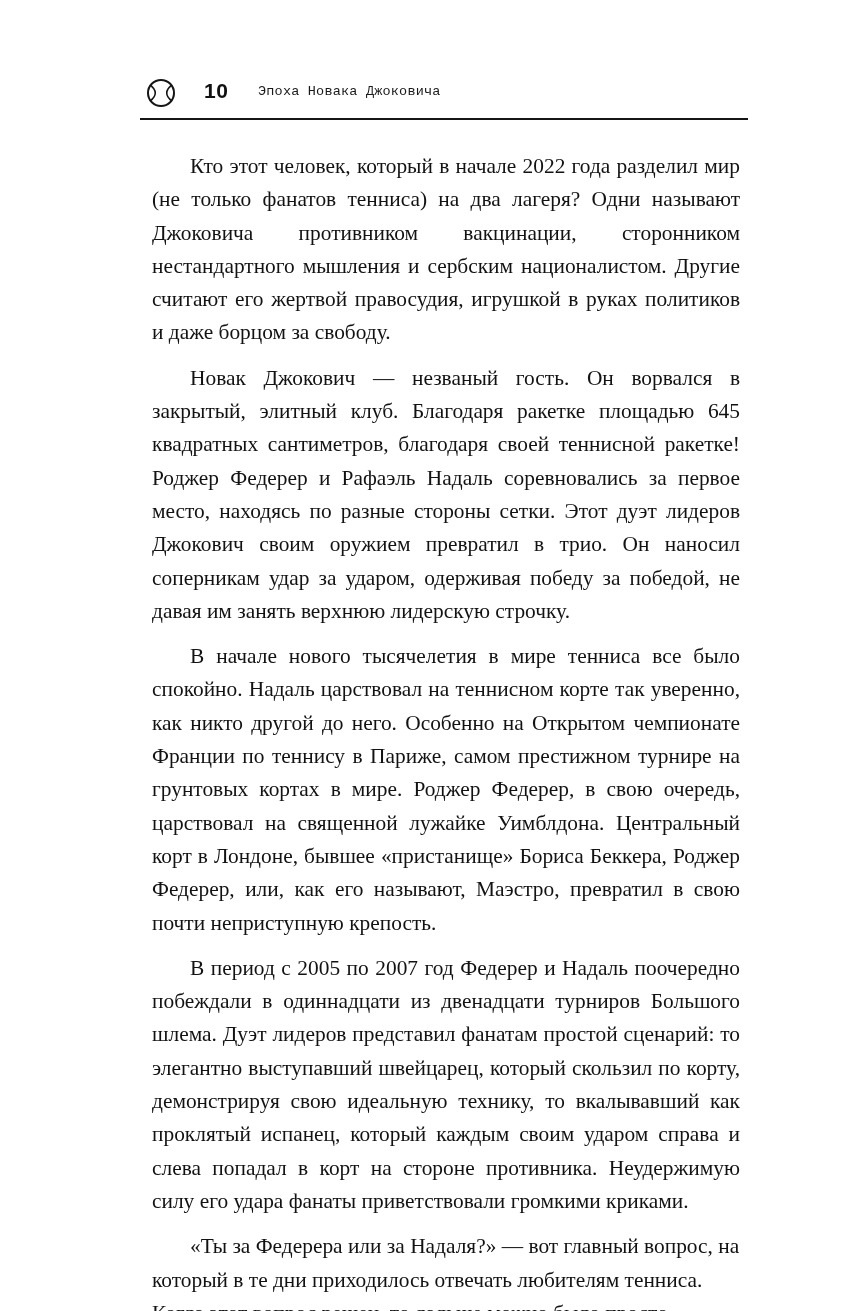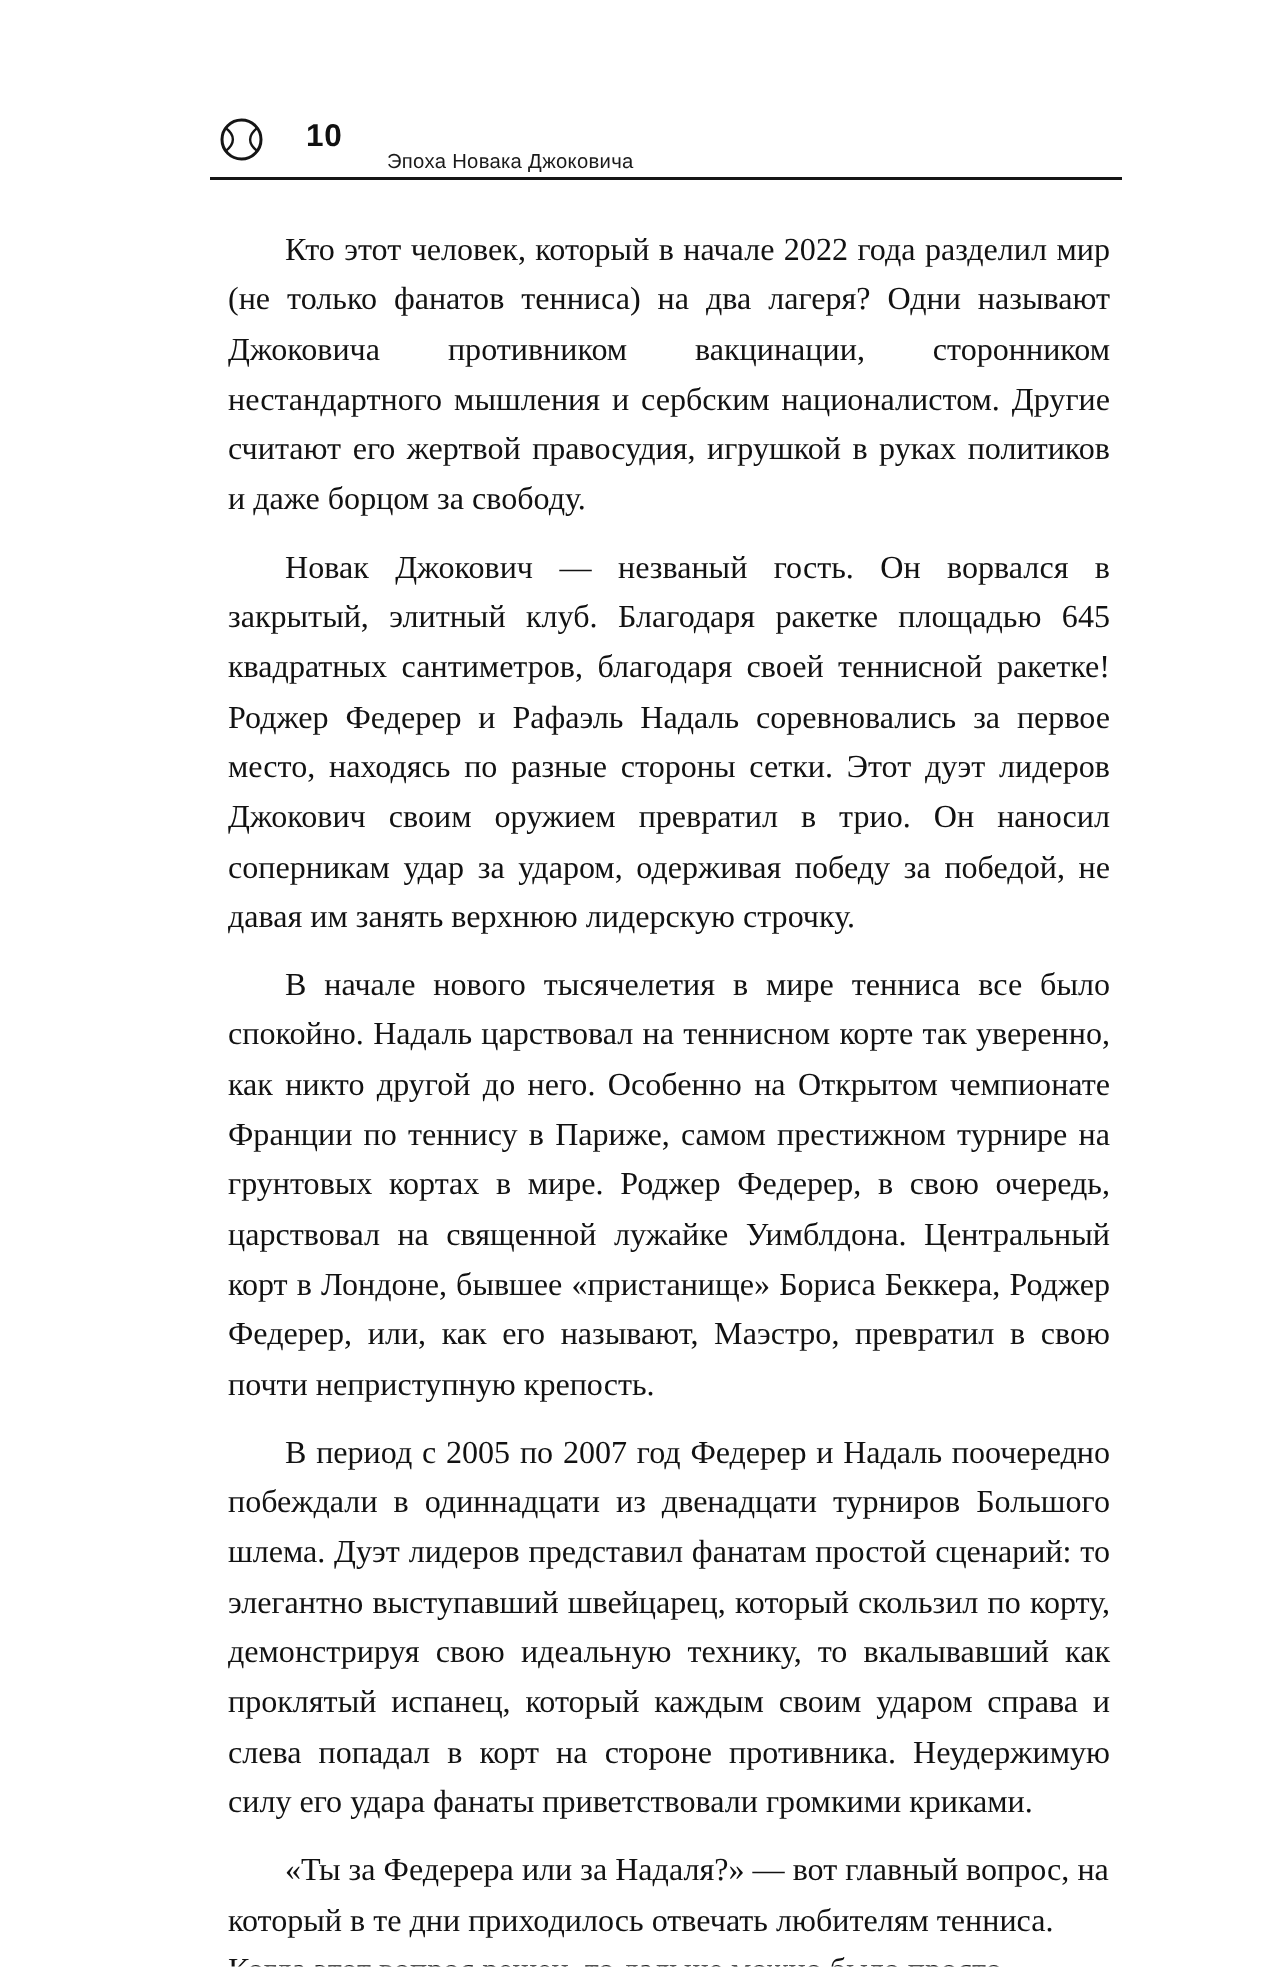--- a/index.html
+++ b/index.html
@@ -50,26 +50,25 @@
     font-family: "Liberation Sans", sans-serif;
     font-weight: bold;
     font-size: 21px;
     letter-spacing: 0.5px;
     color: #111;
   }
   .running-title {
     position: absolute;
     left: 118px;
     top: 6px;
-    font-family: Liberation Sans, sans-serif;
+    font-family: Liberation Mono, monospace;
     font-size: 13.5px;
     letter-spacing: 0.2px;
     color: #1a1a1a;
     white-space: nowrap;
-    margin-top: 16px;
   }
   .body-text {
     position: absolute;
     left: 140px;
     top: 138px;
     width: 612px;
     font-family: "Liberation Serif", serif;
     font-size: 21.4px;
     line-height: 33.3px;
     text-align: justify;

